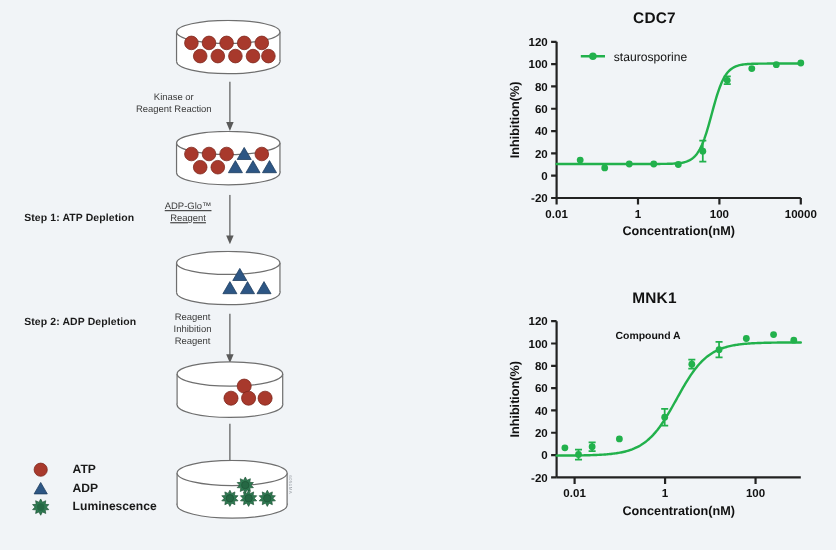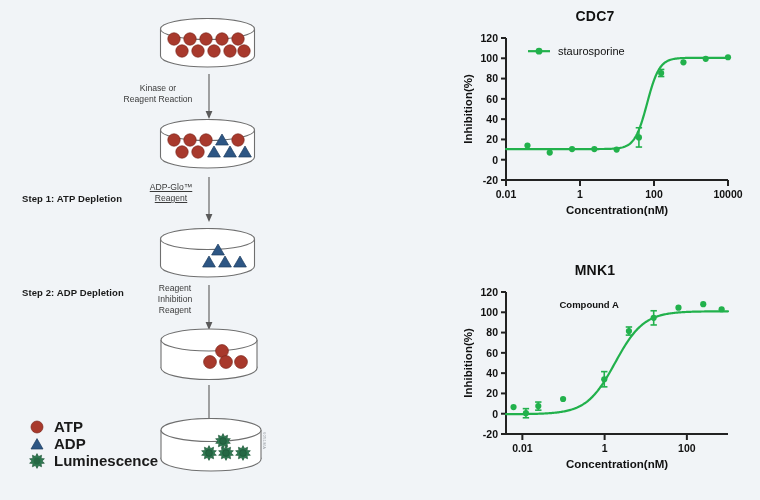--- a/index.html
+++ b/index.html
@@ -35,22 +35,22 @@
   }
   .arrow { position: absolute; }
 
   .legend { position: absolute; left: 28px; top: 418px; }
   .legend-row {
     display: flex; align-items: center;
     height: 17px;
   }
   .legend-mark { width: 18px; height: 16px; display:flex; align-items:center; justify-content:center; }
   .legend-text {
-    font-size: 15px; font-weight: bold; color: #1a1a1a;
-    margin-left: 8px; white-space: nowrap;
+    font-size: 11px; font-weight: bold; color: #1a1a1a;
+    margin-left: 20px; white-space: nowrap;
   }
 
   .watermark {
     position: absolute; left: 262px; top: 432px;
     font-size: 4px; color: #8a8f96;
     writing-mode: vertical-rl;
     letter-spacing: .4px;
     opacity: .85;
   }
 

